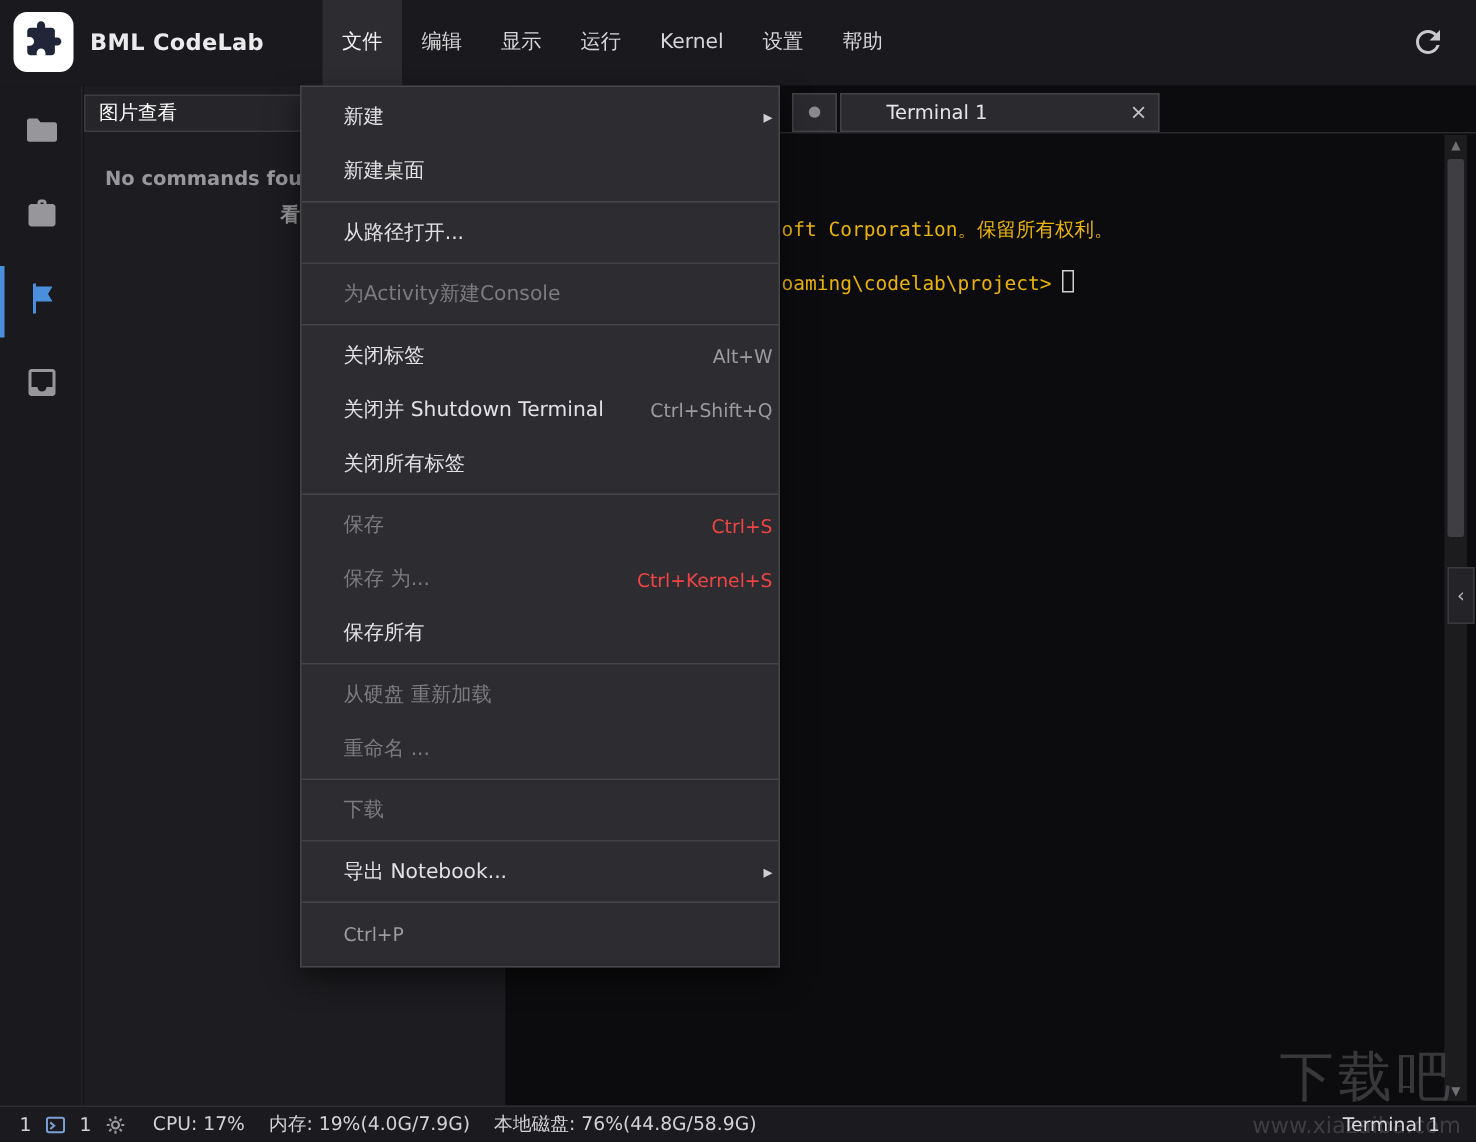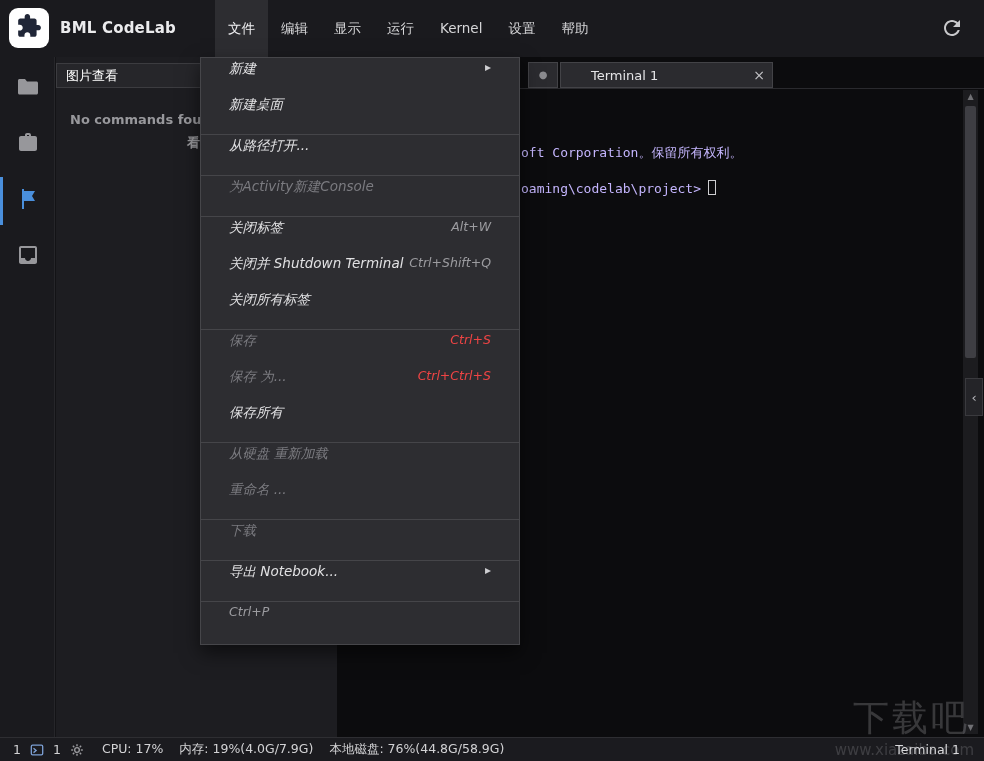--- a/index.html
+++ b/index.html
@@ -39,38 +39,38 @@
   .main { position:absolute; left:337px; top:57px; width:647px; height:680px; background:#0c0c0e; }
   .tabbar { position:absolute; left:0; top:3px; width:647px; height:29px; border-bottom:1px solid #2a2a2e; }
   .ind-tab { position:absolute; left:191px; top:2px; width:30px; height:26px; background:#2b2b2f;
     border:1px solid #434347; color:#8b8b8f; text-align:center; line-height:24px; font-size:10px; }
   .term-tab { position:absolute; left:223px; top:2px; width:213px; height:26px; background:#2b2b2f;
     border:1px solid #434347; display:flex; align-items:center; }
   .term-tab .tab-label { flex:1; margin-left:30px; color:#e4e4e6; font-size:13px; }
   .term-tab .tab-close { width:26px; text-align:center; color:#c2c2c6; font-size:14px; cursor:default; }
   .term-body { position:absolute; left:0; top:33px; width:620px; height:647px; }
   .tline { position:absolute; font-family:"DejaVu Sans Mono","Liberation Mono",monospace;
-    font-size:13px; color:#c4b5fd; white-space:pre; }
+    font-size:13px; color:#eab308; white-space:pre; }
   .tline1 { left:184px; top:54px; }
   .tline2 { left:184px; top:90px; }
   .cursor { display:inline-block; width:8px; height:15px; border:1px solid #cfcfd1;
     vertical-align:-2px; margin-left:7px; }
 
   
   .vscroll { position:absolute; right:6px; top:33px; width:15px; height:644px; background:#1c1c1f; }
   .scroll-up { height:14px; text-align:center; font-size:8px; color:#707074; line-height:14px; }
   .scroll-thumb { position:absolute; left:2px; top:16px; width:11px; height:252px; background:#3e3e43; border-radius:2px; }
   .scroll-down { position:absolute; bottom:2px; width:100%; text-align:center; font-size:8px; color:#707074; }
   .collapse-handle { position:absolute; right:1px; top:321px; width:18px; height:38px; background:#242428;
     border:1px solid #3a3a3e; color:#b9b9bd; display:flex; align-items:center; justify-content:center; font-size:13px; }
 
   
   .dropdown { position:absolute; left:200px; top:57px; width:320px; background:#2d2d31;
     border:1px solid #46464a; box-shadow:0 8px 18px rgba(0,0,0,.55); z-index:50; padding:2px 0 4px 0; }
-  .menu-item { height:36px; display:flex; align-items:flex-start; padding:0 28px 0 28px; font-size:13.5px; color:#e2e2e4;font-style:italic; }
+  .menu-item { height:36px; display:flex; align-items:center; padding:0 4px 0 28px; font-size:13.5px; color:#e2e2e4; }
   .menu-item .mi-label { flex:1; }
   .menu-item .mi-shortcut { color:#9c9ca0; font-size:12.5px; }
   .menu-item .mi-arrow { color:#cfcfd2; font-size:12px; margin-left:8px; }
   .menu-item.disabled { color:#7b7b80; }
   .menu-item.disabled .mi-shortcut { color:#ef4444; }
   .menu-sep { height:1px; background:#454549; margin:2px 0; }
 
   
   .statusbar { position:absolute; left:0; top:737px; width:984px; height:24px; background:#1b1b1f;
     border-top:1px solid #2e2e32; display:flex; align-items:center; font-size:12.5px; color:#d2d2d4; }
@@ -202,21 +202,21 @@
   <div class="menu-item">
     <span class="mi-label">关闭所有标签</span>
   </div>
   <div class="menu-sep"></div>
   <div class="menu-item disabled">
     <span class="mi-label">保存</span>
     <span class="mi-shortcut">Ctrl+S</span>
   </div>
   <div class="menu-item disabled">
     <span class="mi-label">保存 为...</span>
-    <span class="mi-shortcut">Ctrl+Ctrl+S</span>
+    <span class="mi-shortcut">Ctrl+Kernel+S</span>
   </div>
   <div class="menu-item">
     <span class="mi-label">保存所有</span>
   </div>
   <div class="menu-sep"></div>
   <div class="menu-item disabled">
     <span class="mi-label">从硬盘 重新加载</span>
   </div>
   <div class="menu-item disabled">
     <span class="mi-label">重命名 ...</span>

